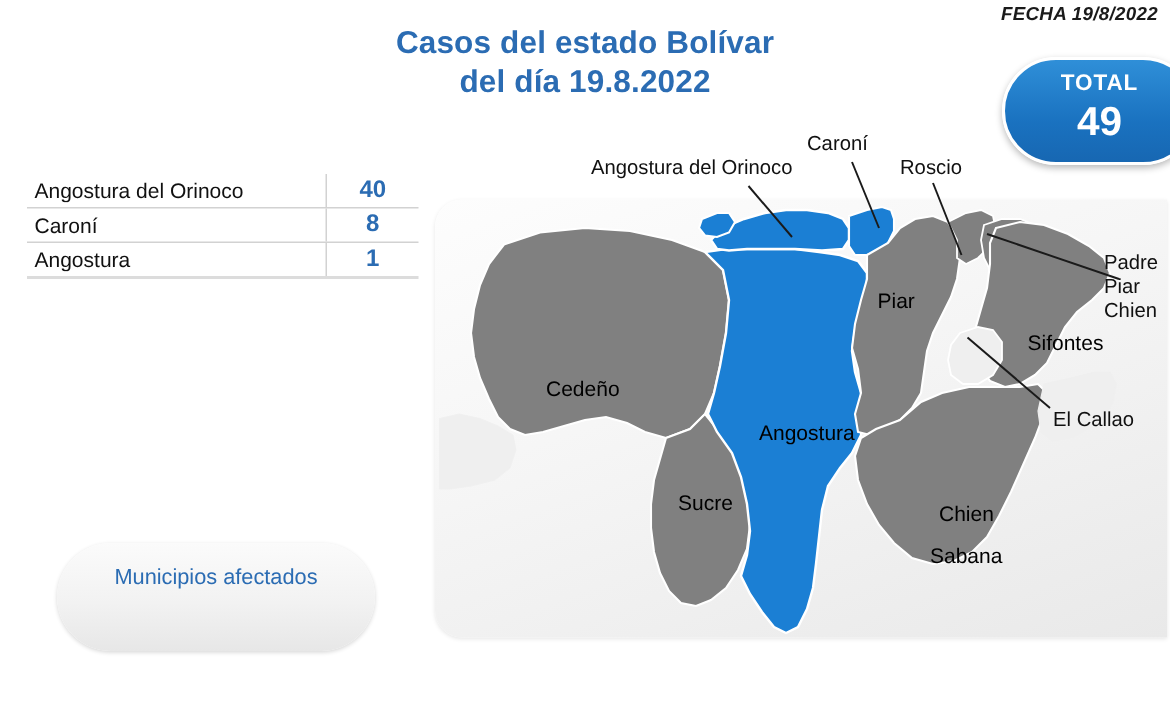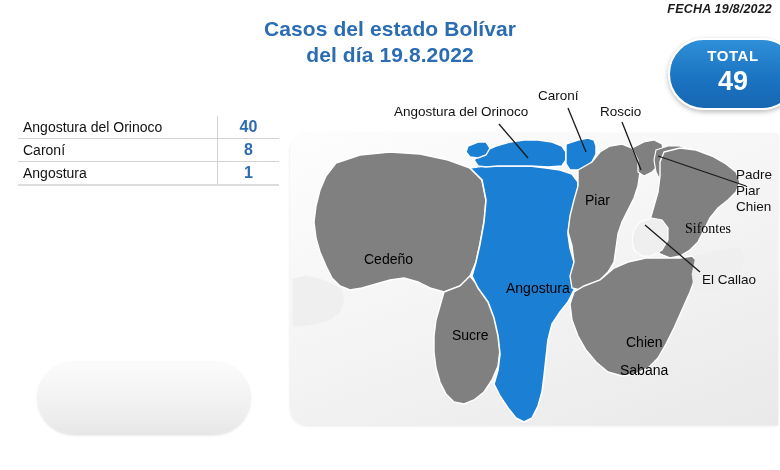--- a/index.html
+++ b/index.html
@@ -202,20 +202,21 @@
       <div class="tval">8</div>
     </div>
     <div class="trow">
       <div class="tname">Angostura</div>
       <div class="tval">1</div>
     </div>
   </div>
 </div>
 
 <div class="affected">
+  <div class="a-sub">Municipios afectados</div>
 </div>
 
 <div class="map-panel"></div>
 
 <svg class="map-svg" viewBox="0 0 780 470">
   <g>
 
     <path fill="#808080" stroke="#ffffff" stroke-width="1.4" d="M336 163 L360 155 L390 152 L420 154 L448 160 L470 168 L482 180
          L486 200 L484 222 L480 244 L476 262 L470 276 L460 286 L444 292
          L430 288 L418 282 L404 278 L390 280 L376 284 L362 288 L350 290
@@ -281,21 +282,21 @@
     <line x1="622" y1="122" x2="641" y2="170"></line>
     <line x1="746" y1="186" x2="658" y2="156"></line>
     <line x1="700" y1="272" x2="645" y2="225"></line>
   </g>
 </svg>
 
 <div class="maplabel lbl-white" style="left:364px; top:229px;">Cedeño</div>
 <div class="maplabel lbl-white" style="left:452px; top:305px;text-align:center;">Sucre</div>
 <div class="maplabel lbl-white" style="left:506px; top:258px;">Angostura</div>
 <div class="maplabel lbl-white" style="left:585px; top:170px;">Piar</div>
-<div class="maplabel lbl-white" style="left:685px; top:198px;font-family:Liberation Serif, serif;">Sifontes</div>
+<div class="maplabel lbl-white" style="left:685px; top:198px;">Sifontes</div>
 <div class="maplabel lbl-white" style="left:626px; top:312px;">Chien</div>
 <div class="maplabel lbl-white" style="left:620px; top:340px;">Sabana</div>
 
 <div class="maplabel lbl-black" style="left:394px; top:104px;">Angostura del Orinoco</div>
 <div class="maplabel lbl-black" style="left:538px; top:88px;">Caroní</div>
 <div class="maplabel lbl-black" style="left:600px; top:104px;">Roscio</div>
 <div class="maplabel lbl-black" style="left:736px; top:167px;">Padre</div>
 <div class="maplabel lbl-black" style="left:736px; top:183px;">Piar</div>
 <div class="maplabel lbl-black" style="left:736px; top:199px;">Chien</div>
 <div class="maplabel lbl-black" style="left:702px; top:272px;">El Callao</div>

